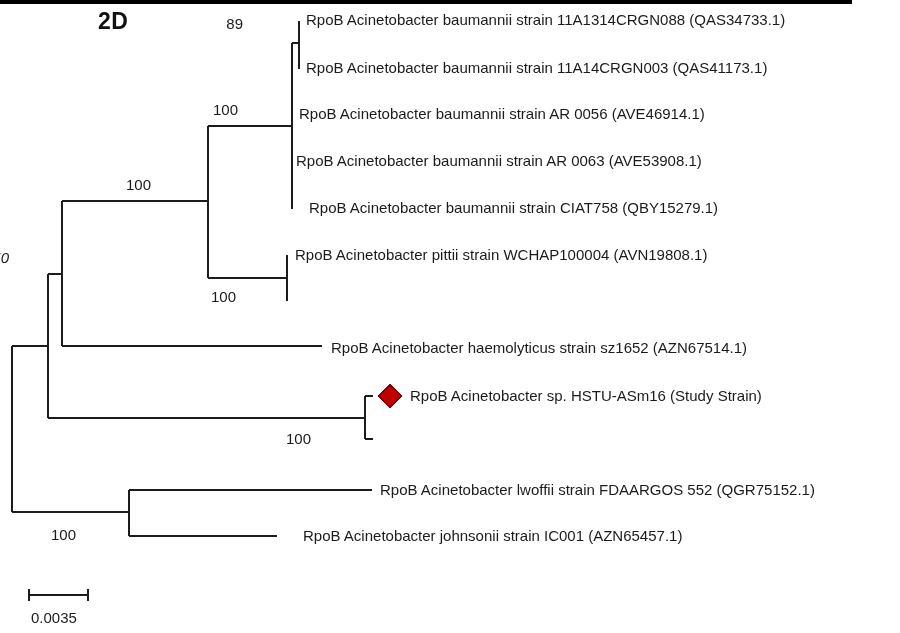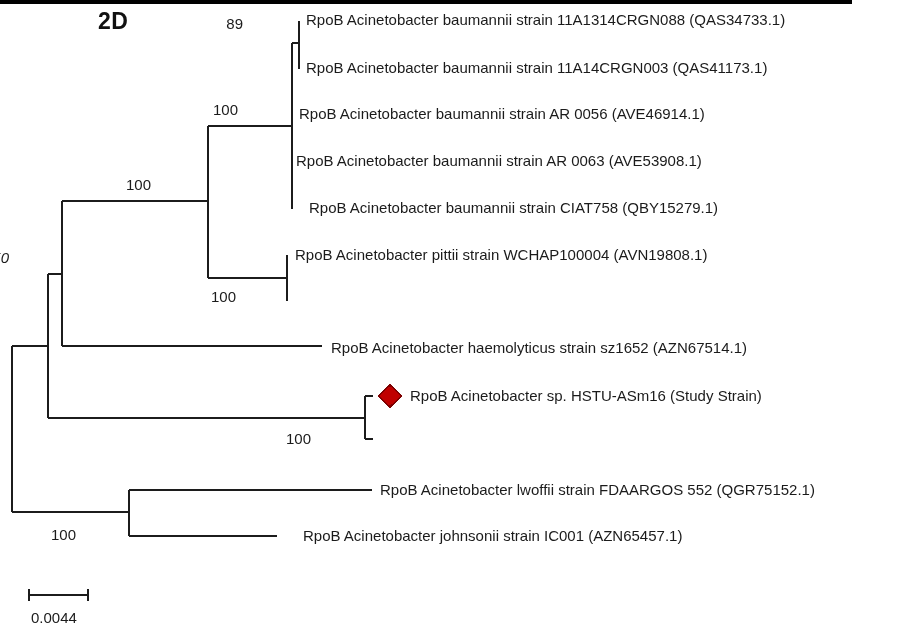--- a/index.html
+++ b/index.html
@@ -148,15 +148,15 @@
   <span class="taxon t11">RpoB Acinetobacter johnsonii strain IC001 (AZN65457.1)</span>
 
   <span class="boot b0">89</span>
   <span class="boot b1">100</span>
   <span class="boot b2">100</span>
   <span class="boot b3">50</span>
   <span class="boot b4">100</span>
   <span class="boot b5">100</span>
   <span class="boot b6">100</span>
 
-  <span class="scale-label">0.0044</span>
+  <span class="scale-label">0.0035</span>
 
 </div>
 
 </body></html>

